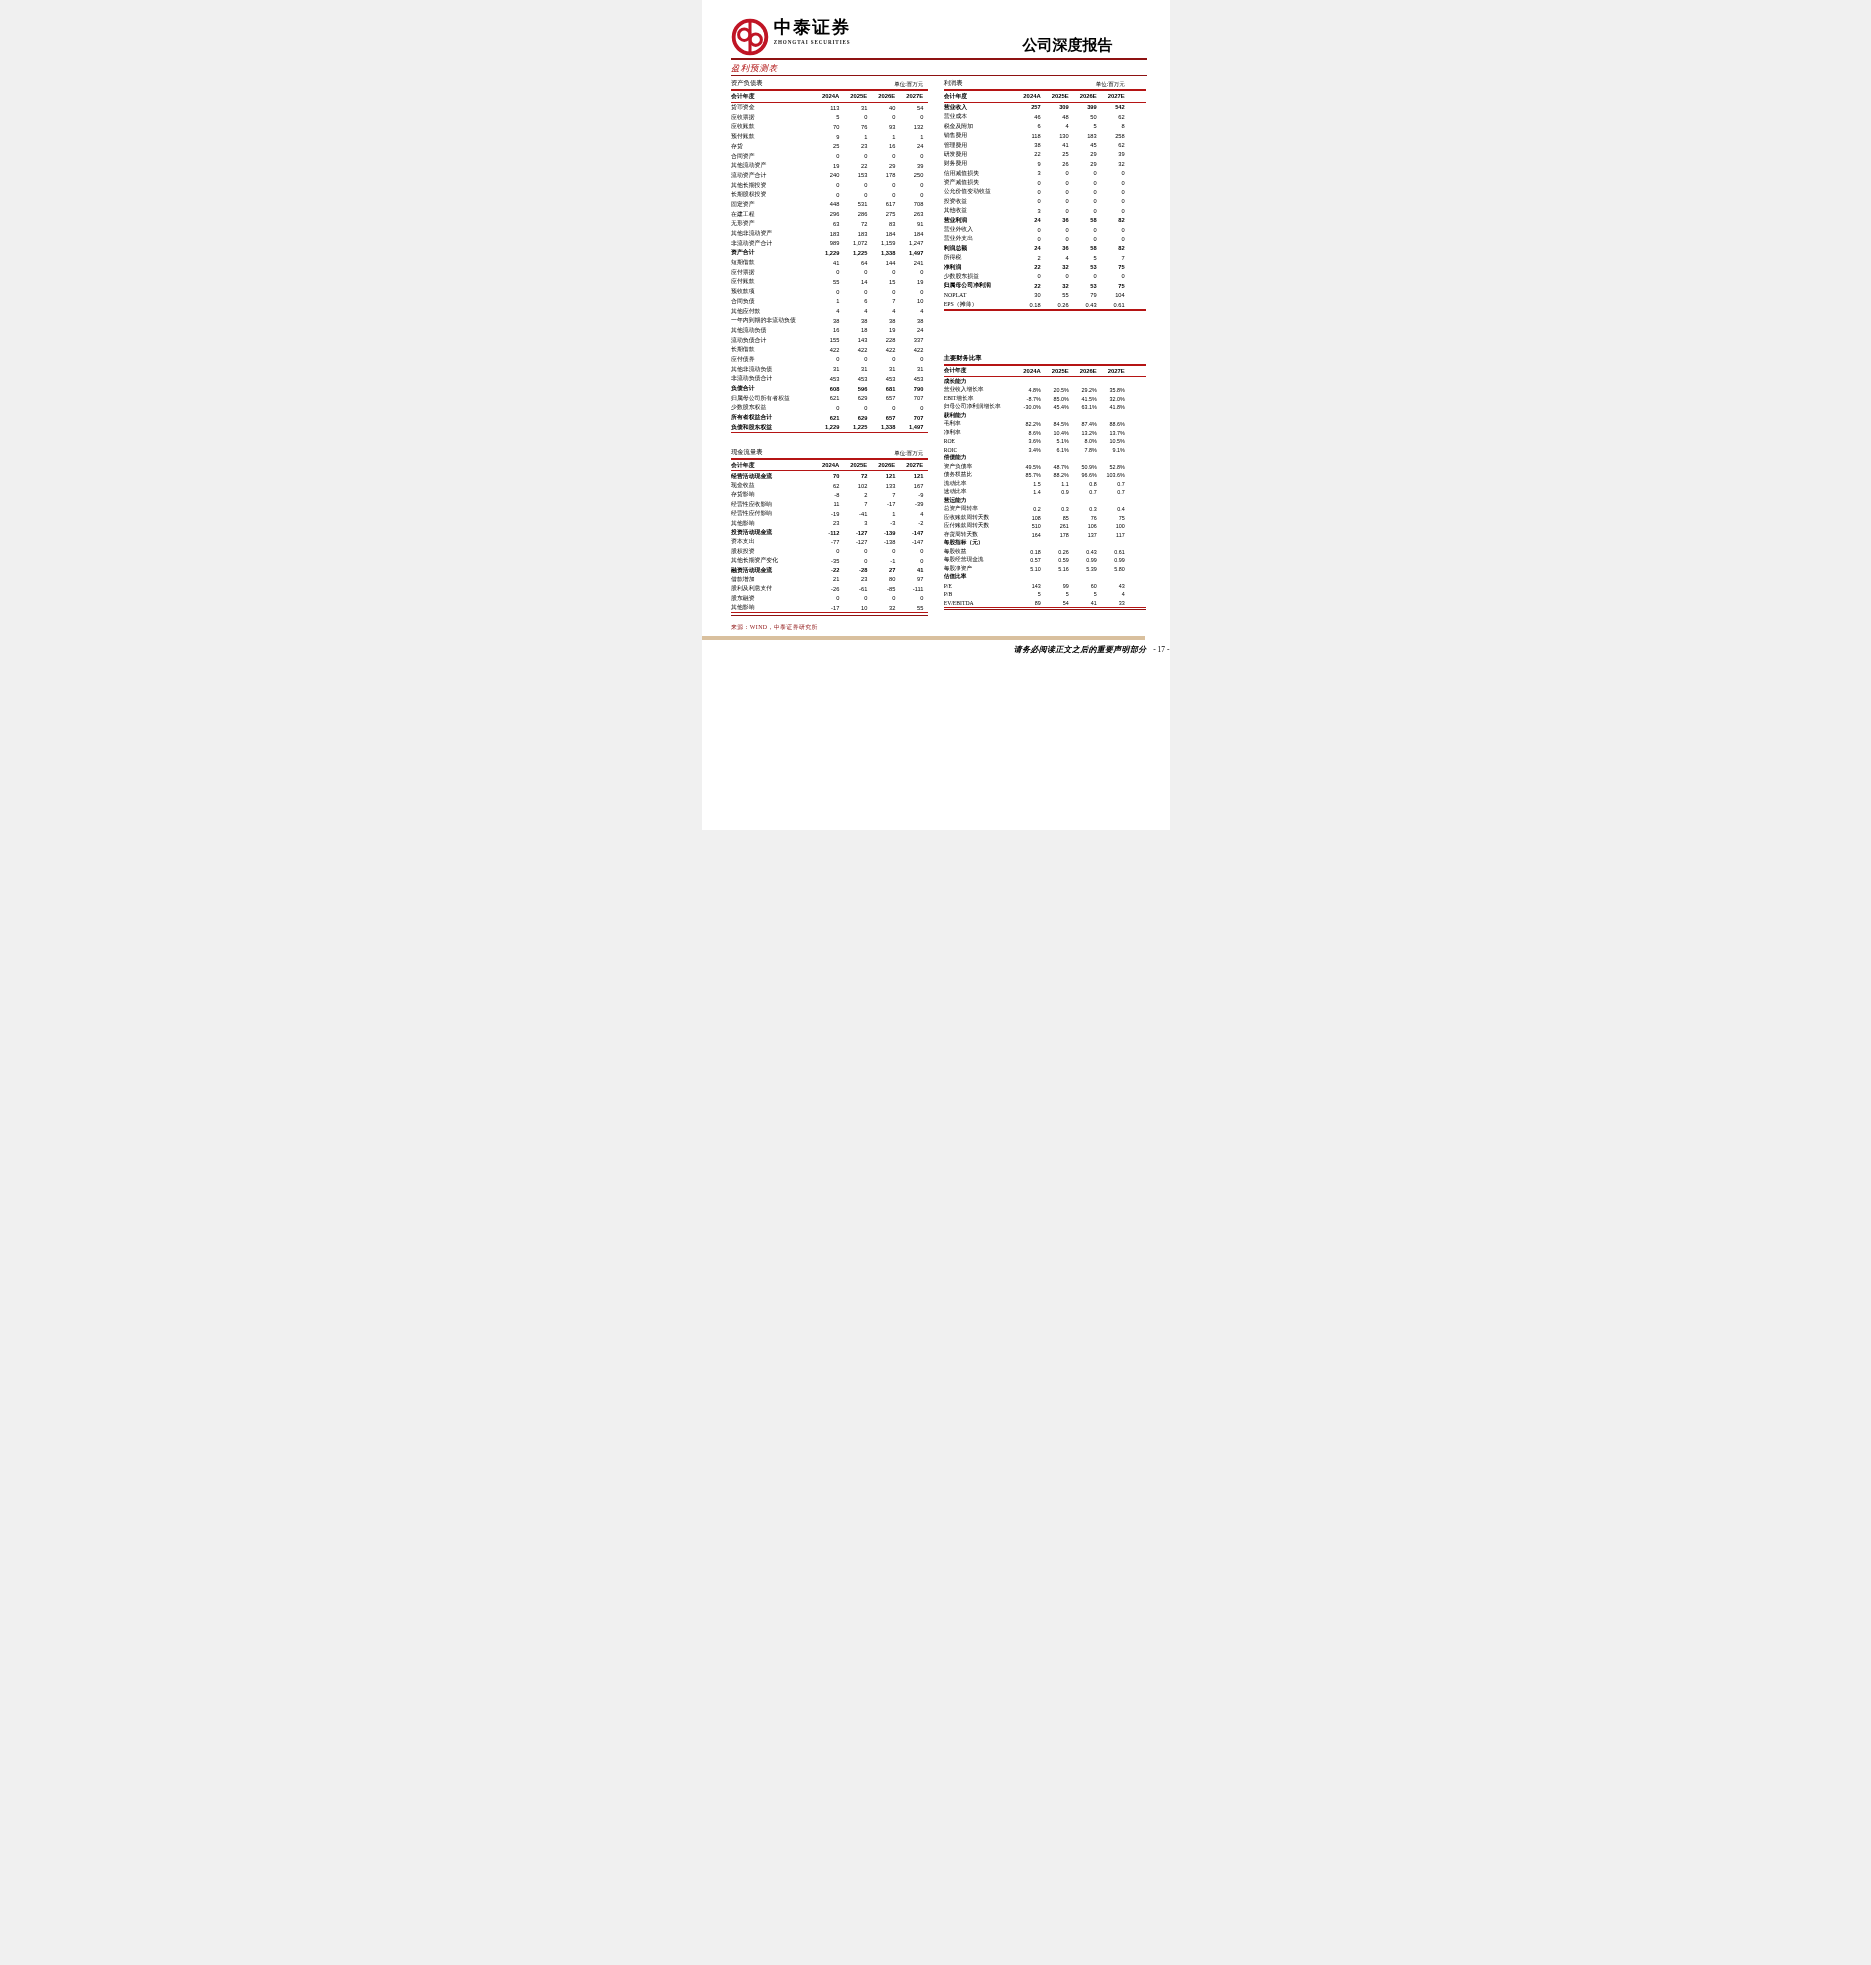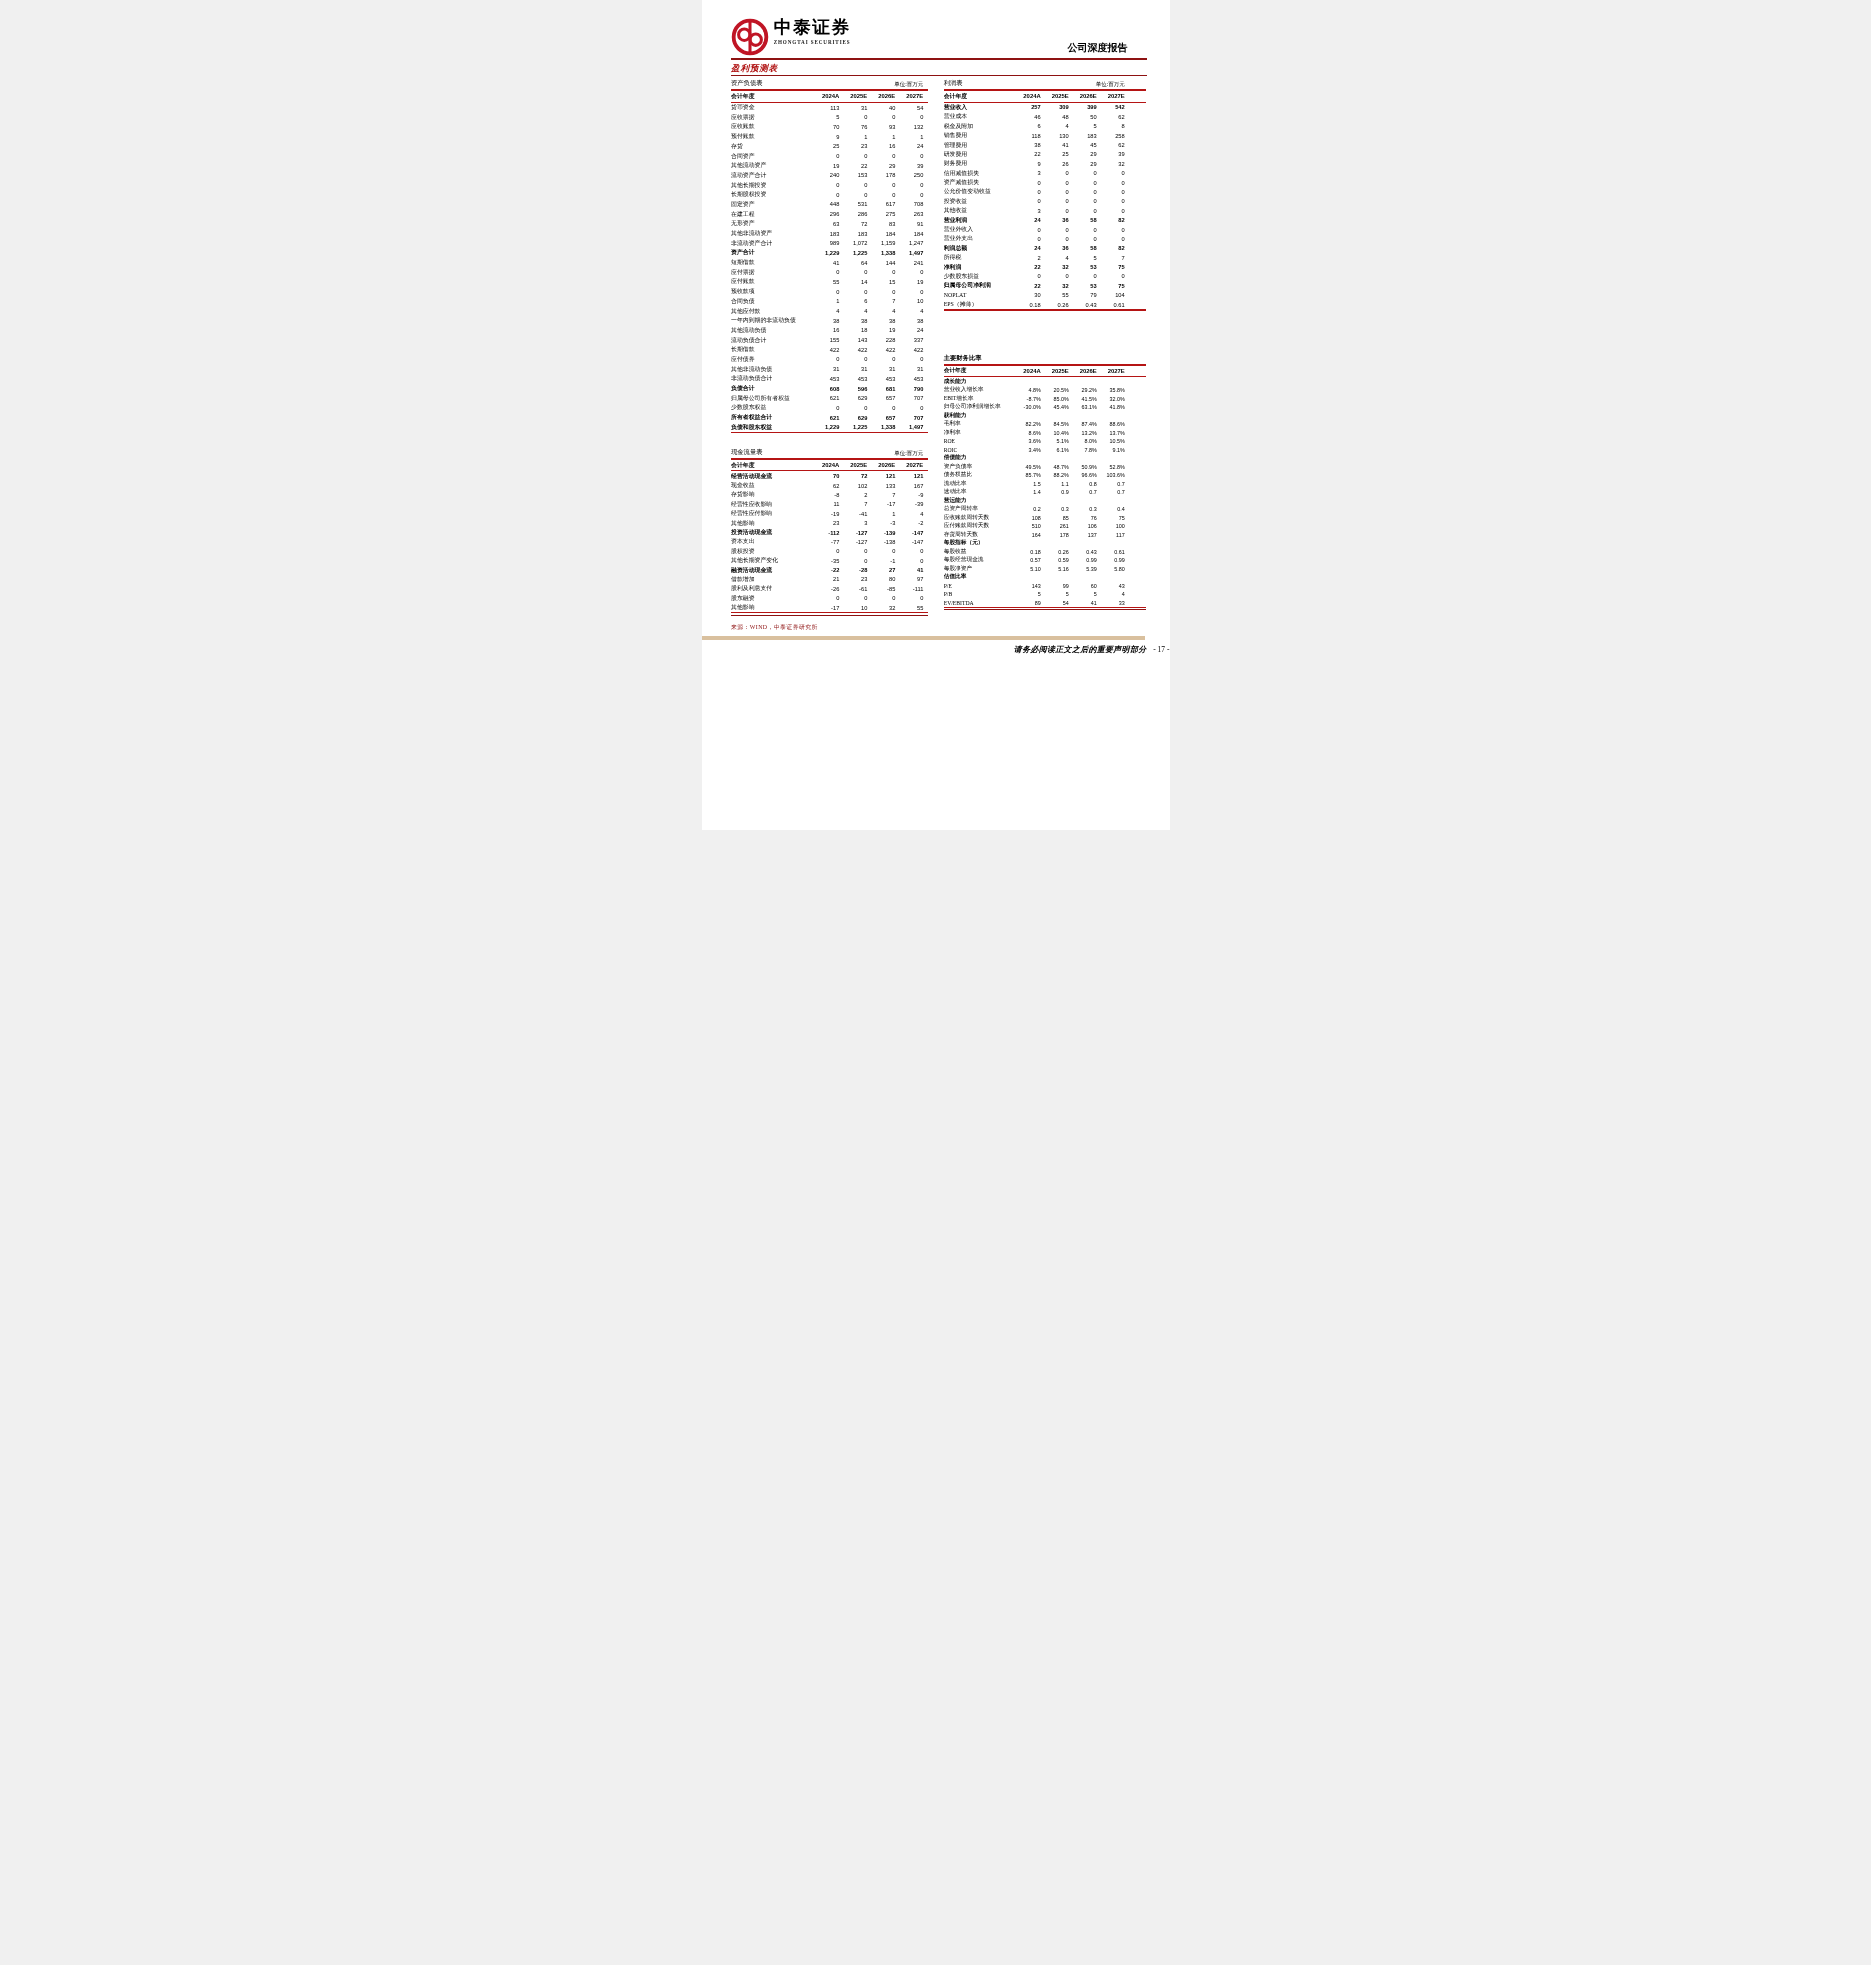--- a/index.html
+++ b/index.html
@@ -12,25 +12,25 @@
   html,body{margin:0;padding:0;background:#f0f0f0;}
   .page{position:relative;width:468px;height:830px;margin:0 auto;background:#ffffff;
         font-family:"Liberation Serif","DejaVu Serif",serif;color:#000;overflow:hidden;}
 
   
   .header{display:flex;justify-content:space-between;align-items:flex-end;
           padding:17.3px 23px 0 29.5px;height:39px;}
   .brand{display:flex;align-items:flex-start;gap:4.7px;}
   .brand-text .cn{font-size:17.7px;font-weight:bold;letter-spacing:1.6px;line-height:1.05;}
   .brand-text .en{font-size:5.1px;font-weight:bold;letter-spacing:0.9px;margin-top:2px;color:#1a1a1a;}
-  .doc-type{font-size:10px;font-weight:bold;margin-right:19px;padding-bottom:1.6px;white-space:nowrap;}
+  .doc-type{font-size:15px;font-weight:bold;margin-right:34px;padding-bottom:1.6px;white-space:nowrap;}
   .rule-header{height:2px;background:var(--dark);margin:1.6px 23px 0 29.5px;}
 
   
-  .page-title{margin:3.9px 29.5px 0;font-size:8.6px;line-height:1.1;font-weight:bold;
+  .page-title{margin:3.9px 29.5px 0;font-size:8.6px;line-height:1.1;font-weight:normal;
               font-style:italic;color:var(--titlered);letter-spacing:0.8px;}
   .rule-title{height:1.2px;background:var(--dark);margin:2px 23px 0 29.5px;}
 
   
   .cols{display:flex;gap:15.7px;padding:1.6px 23px 0 29.5px;}
   .col-left{width:197px;flex:none;}
   .col-right{width:202px;flex:none;}
 
   .tname{display:flex;justify-content:space-between;align-items:flex-end;height:10.2px;font-size:6.3px;}
   .tbl-left .tname{padding-right:4.7px;}

